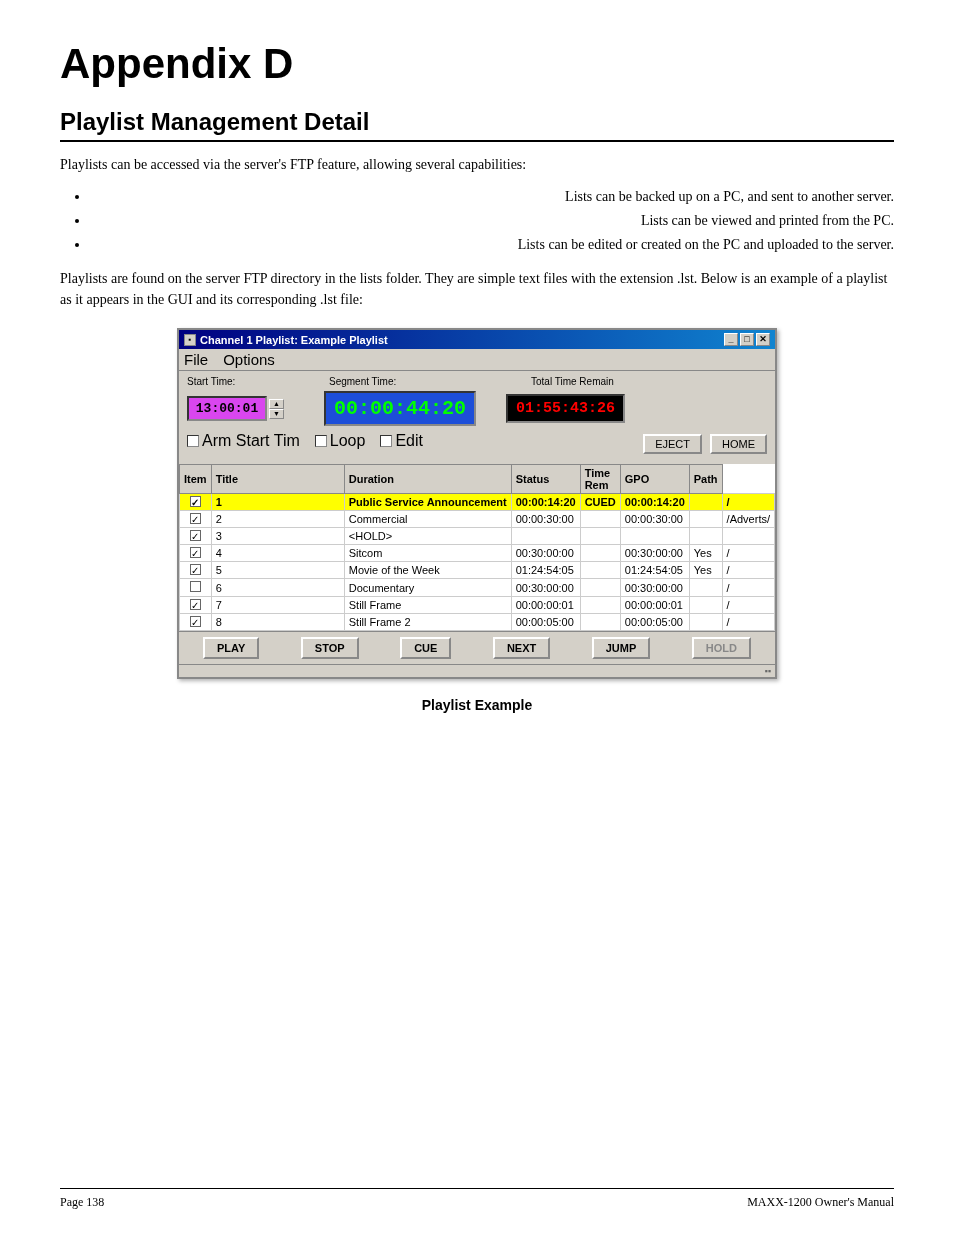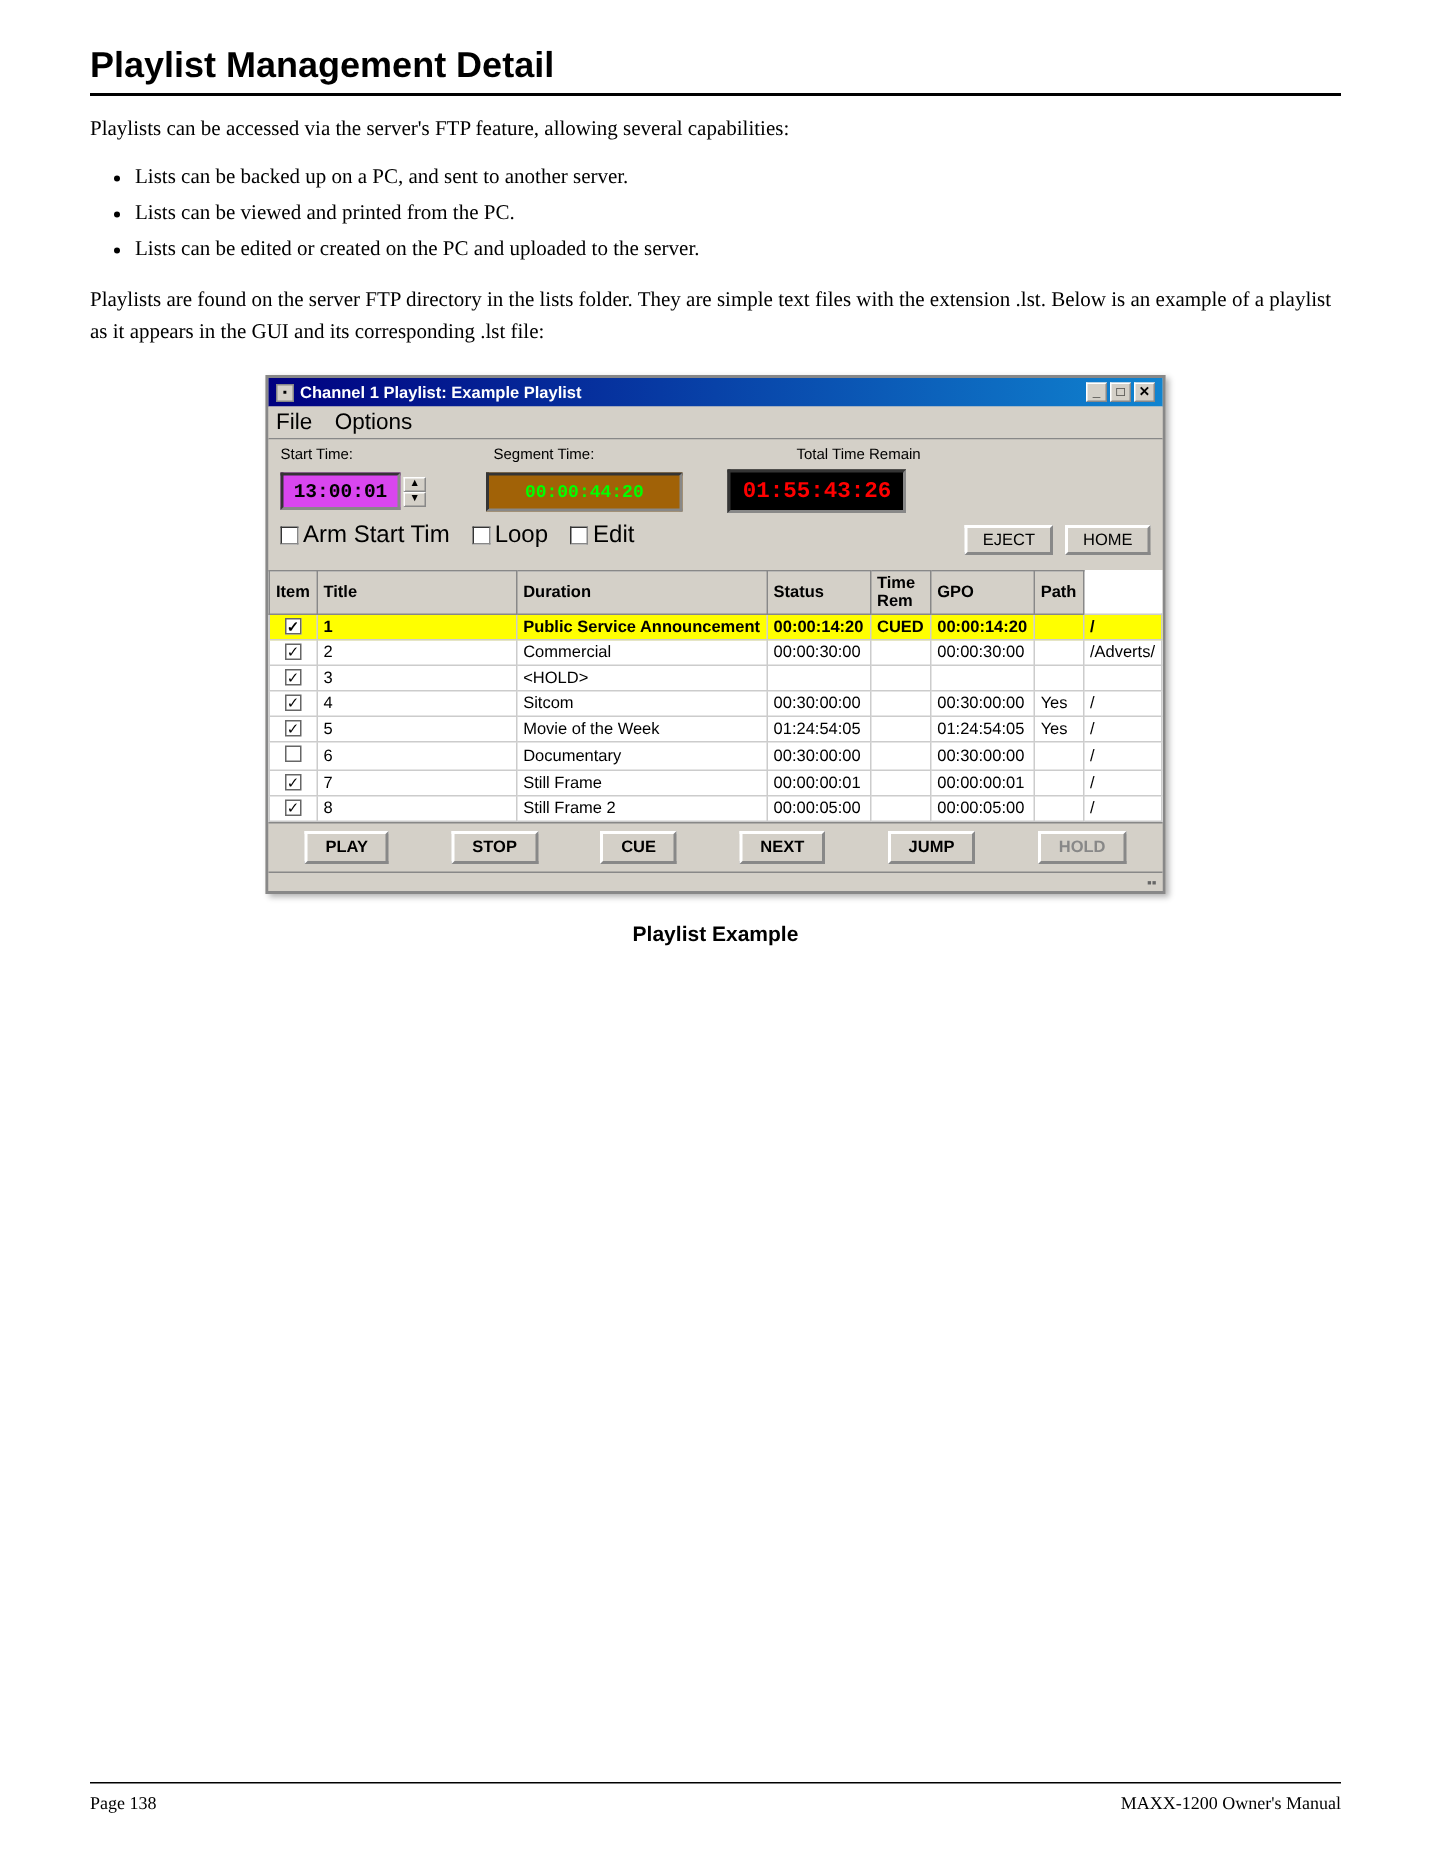--- a/index.html
+++ b/index.html
@@ -36,20 +36,21 @@
     .body-text {
       font-size: 14px;
       line-height: 1.5;
       margin-bottom: 10px;
     }
 
     .bullet-list {
       margin: 8px 0 12px 30px;
       font-size: 14px;
       line-height: 1.7;
+      text-align: right;
     }
 
     .bullet-list li {
       list-style-type: disc;
     }
 
     
     .gui-window {
       border: 2px solid #888;
       background: #d4d0c8;
@@ -121,24 +122,24 @@
       padding: 3px 6px;
       font-family: 'Courier New', monospace;
       font-size: 13px;
       font-weight: bold;
       color: #000;
       min-width: 80px;
       text-align: center;
     }
 
     .time-display.segment {
-      background: #a16207;
+      background: #1d4ed8;
       color: #00ff00;
-      font-size: 12px;
-      padding: 4px 24px;
+      font-size: 20px;
+      padding: 4px 8px;
     }
 
     .time-display.total {
       background: #000;
       color: #ff0000;
       font-size: 15px;
       padding: 4px 8px;
     }
 
     .spinner-btn {
@@ -290,20 +291,21 @@
       width: 120px;
       height: 60px;
     }
   </style>
 </head>
 <body>
 
 <div class="page-container">
 
 
+  <h1 class="appendix-title">Appendix D</h1>
 
   <h2 class="section-title">Playlist Management Detail</h2>
 
   <p class="body-text">Playlists can be accessed via the server's FTP feature, allowing several capabilities:</p>
 
   <ul class="bullet-list">
     <li>Lists can be backed up on a PC, and sent to another server.</li>
     <li>Lists can be viewed and printed from the PC.</li>
     <li>Lists can be edited or created on the PC and uploaded to the server.</li>
   </ul>

